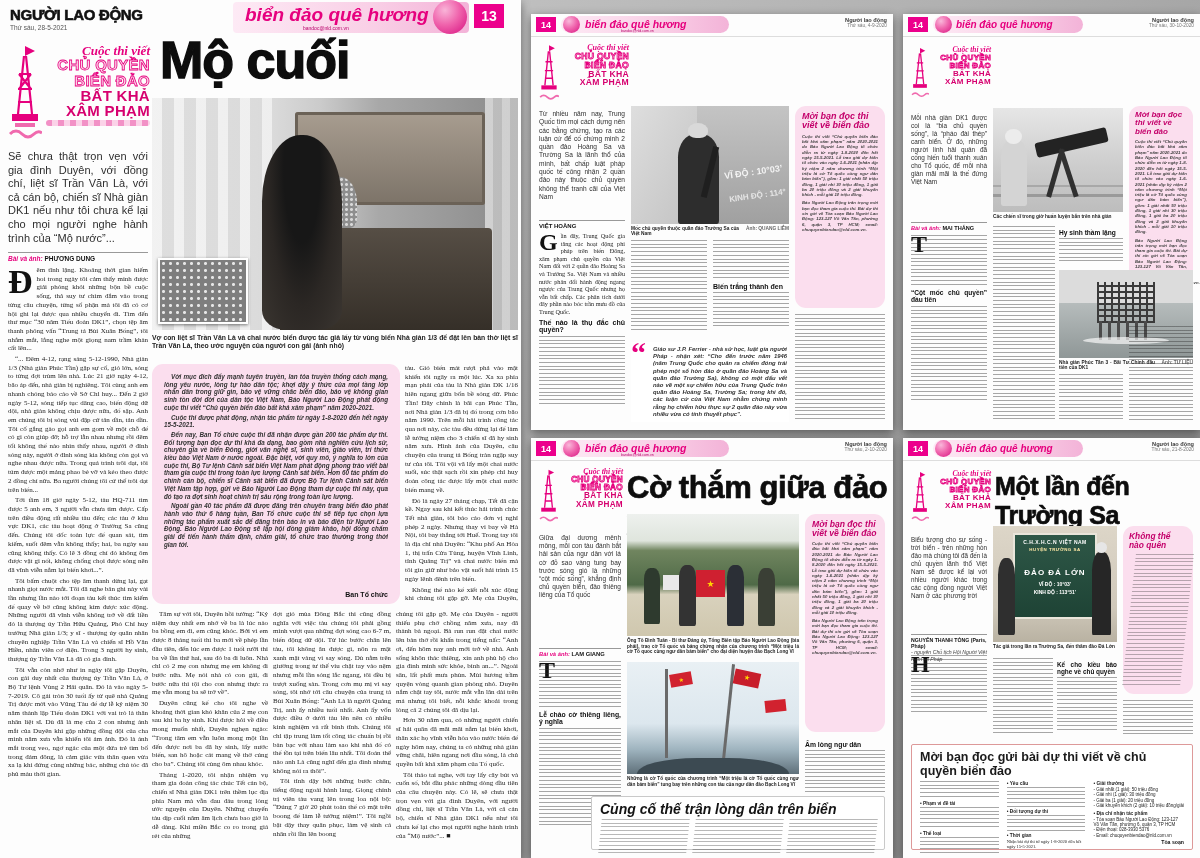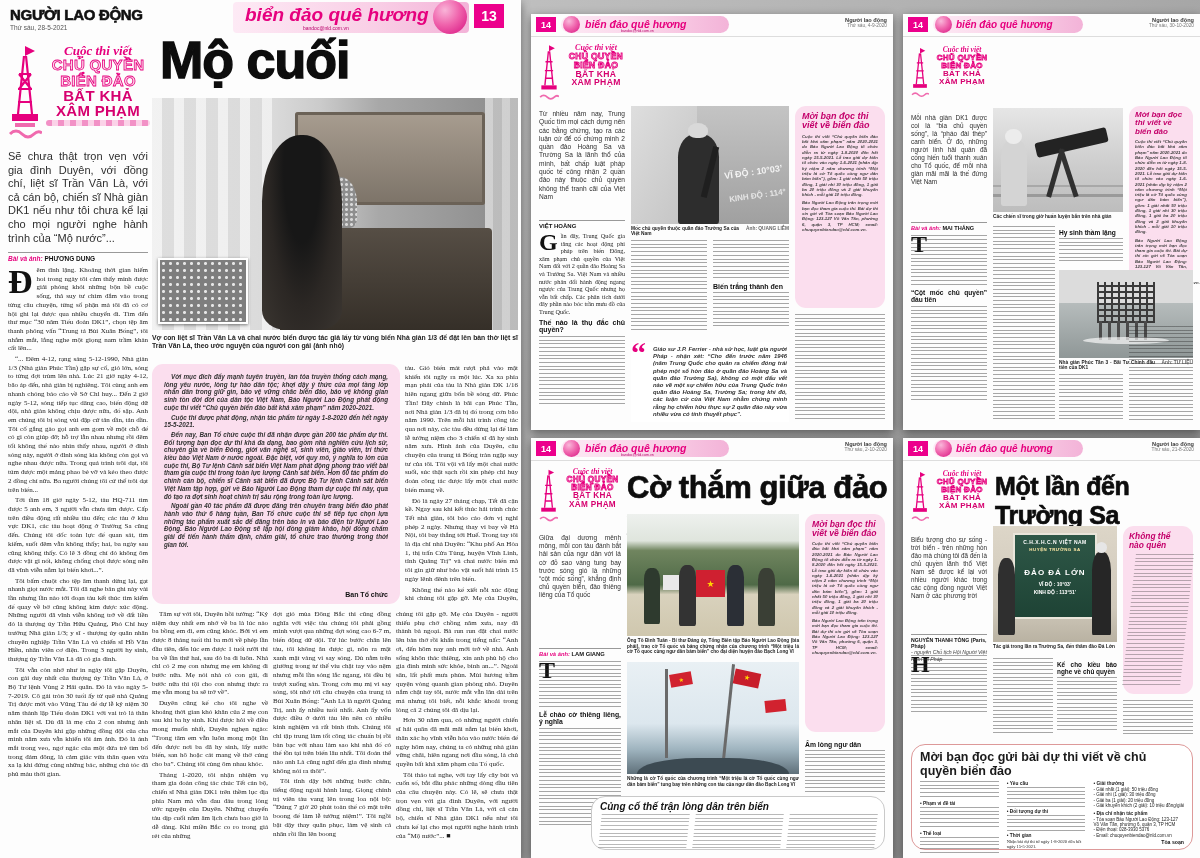--- a/index.html
+++ b/index.html
@@ -21,21 +21,21 @@
   .ribbon{background:linear-gradient(90deg,#fdeaf5,#f9cfe6 60%,#f3b3d8);border-radius:4px}
   .ribbon-title{font-style:italic;font-weight:bold;color:#e6007e;white-space:nowrap}
   .ribbon-sub{color:#b8006a}
   .globe{border-radius:50%;background:radial-gradient(circle at 35% 30%,#f9b4d8 0%,#ef5ca8 45%,#d40077 100%);opacity:.92}
   .minimast{text-align:right;line-height:1.15}
   .minimast .nm{font-weight:bold;font-size:5.6px;color:#3a3a3a}
   .minimast .dt{font-size:4.8px;color:#777}
   .hairline{border-bottom:1px solid #ddd}
   
   .badge{display:flex;gap:4px;align-items:flex-start}
-  .badge-txt{text-align:center;line-height:1.02}
+  .badge-txt{text-align:right;line-height:1.02}
   .b-script{font-family:"Liberation Serif",serif;font-style:italic;font-weight:bold;color:#e6007e}
   .b-out{font-weight:bold;color:#fbd3e8;-webkit-text-stroke:.8px #e6007e;letter-spacing:.3px}
   .b-solid{font-weight:bold;color:#d6006f;letter-spacing:.3px}
   .b-waves{height:6px;background:repeating-linear-gradient(90deg,#f291c6 0 6px,#fbd3e8 6px 12px);border-radius:3px;margin-top:2px}
   
   .headline{font-weight:bold;color:#0d0d0d;-webkit-text-stroke:1.4px #0d0d0d;letter-spacing:-1px}
   .hl-sm{font-weight:bold;color:#0d0d0d;-webkit-text-stroke:.7px #0d0d0d;letter-spacing:-.4px}
   .lead{font-weight:normal;color:#2e2e2e;text-align:justify}
   .byline{border-top:1px solid #999;padding-top:2px}
   .by-label{color:#e6007e;font-weight:bold;font-style:italic}
@@ -52,21 +52,21 @@
   .greek.it{opacity:.34;transform:skewX(-6deg)}
   
   .pinkbox{background:#fbdeee;border-radius:11px}
   .boxtitle{font-style:italic;font-weight:bold;color:#141414}
   .boxtext{font-style:italic;font-weight:bold;color:#333;text-align:justify;font-family:"Liberation Sans",sans-serif}
   .invtitle{font-style:italic;font-weight:bold;color:#c4006b;line-height:1.05}
   .invtext{font-style:italic;font-weight:bold;font-size:4.3px;line-height:5.3px;color:#444;text-align:justify;margin-top:3px}
   .pull{background:#fff}
   .qmark{color:#e6007e;font-family:"Liberation Serif",serif;font-weight:bold}
   .pulltxt{font-style:italic;font-weight:bold;color:#333;text-align:justify;font-size:5.9px;line-height:7.2px}
-  .wbox{background:#fff;border:1px solid #d99;border-radius:14px}
+  .wbox{background:#fff;border:1px solid #d99;border-radius:2px}
   
   .photo{overflow:hidden}
   .ph-shape{position:absolute}
 </style>
 </head>
 <body>
 
 <div class="page" id="pgL">
   <div class="abs" style="left:10px;top:6px">
     <div class="mast">NGƯỜI LAO ĐỘNG</div>
@@ -369,21 +369,21 @@
     <div class="ph-shape" style="left:62%;top:8%;width:15%;height:13%;background:#c81e2b;transform:rotate(12deg);display:flex;align-items:center;justify-content:center;color:#ffd400;font-size:7px">★</div>
     <div class="ph-shape" style="left:80%;top:34%;width:12%;height:11%;background:#d1222f;transform:rotate(-6deg)"></div>
     <div class="ph-shape" style="left:6%;bottom:0;width:88%;height:14%;background:#3c4a52;border-radius:40% 40% 0 0/100% 100% 0 0"></div>
   </div>
   <div class="caption abs" style="left:96px;top:338px;width:172px;font-size:4.7px;line-height:5.6px">Những lá cờ Tổ quốc của chương trình “Một triệu lá cờ Tổ quốc cùng ngư dân bám biển” tung bay trên những con tàu của ngư dân đảo Bạch Long Vĩ</div>
   <div class="bodytext abs" style="left:274px;top:300px;width:80px;height:58px">
     <div class="subhead" style="font-size:6.8px">Ấm lòng ngư dân</div>
     <div class="greek" style="height:42px"></div>
   </div>
   <div class="wbox abs" style="left:60px;top:358px;width:294px;height:54px;border-color:#c9c9c9;padding:4px 8px;box-sizing:border-box">
-    <div class="boxtitle" style="font-size:10px;margin-bottom:2px">Củng cố thế trận lòng dân trên biển</div>
+    <div class="boxtitle" style="font-size:14px;margin-bottom:2px">Củng cố thế trận lòng dân trên biển</div>
     <div style="display:flex;gap:6px">
       <div class="greek it" style="flex:1;height:34px"></div>
       <div class="greek it" style="flex:1;height:34px"></div>
       <div class="greek it" style="flex:1;height:34px"></div>
     </div>
   </div>
   <div class="bodytext abs" style="left:8px;top:414px;width:346px;height:4px"></div>
 </div>
 
 <div class="page" id="pgD">

